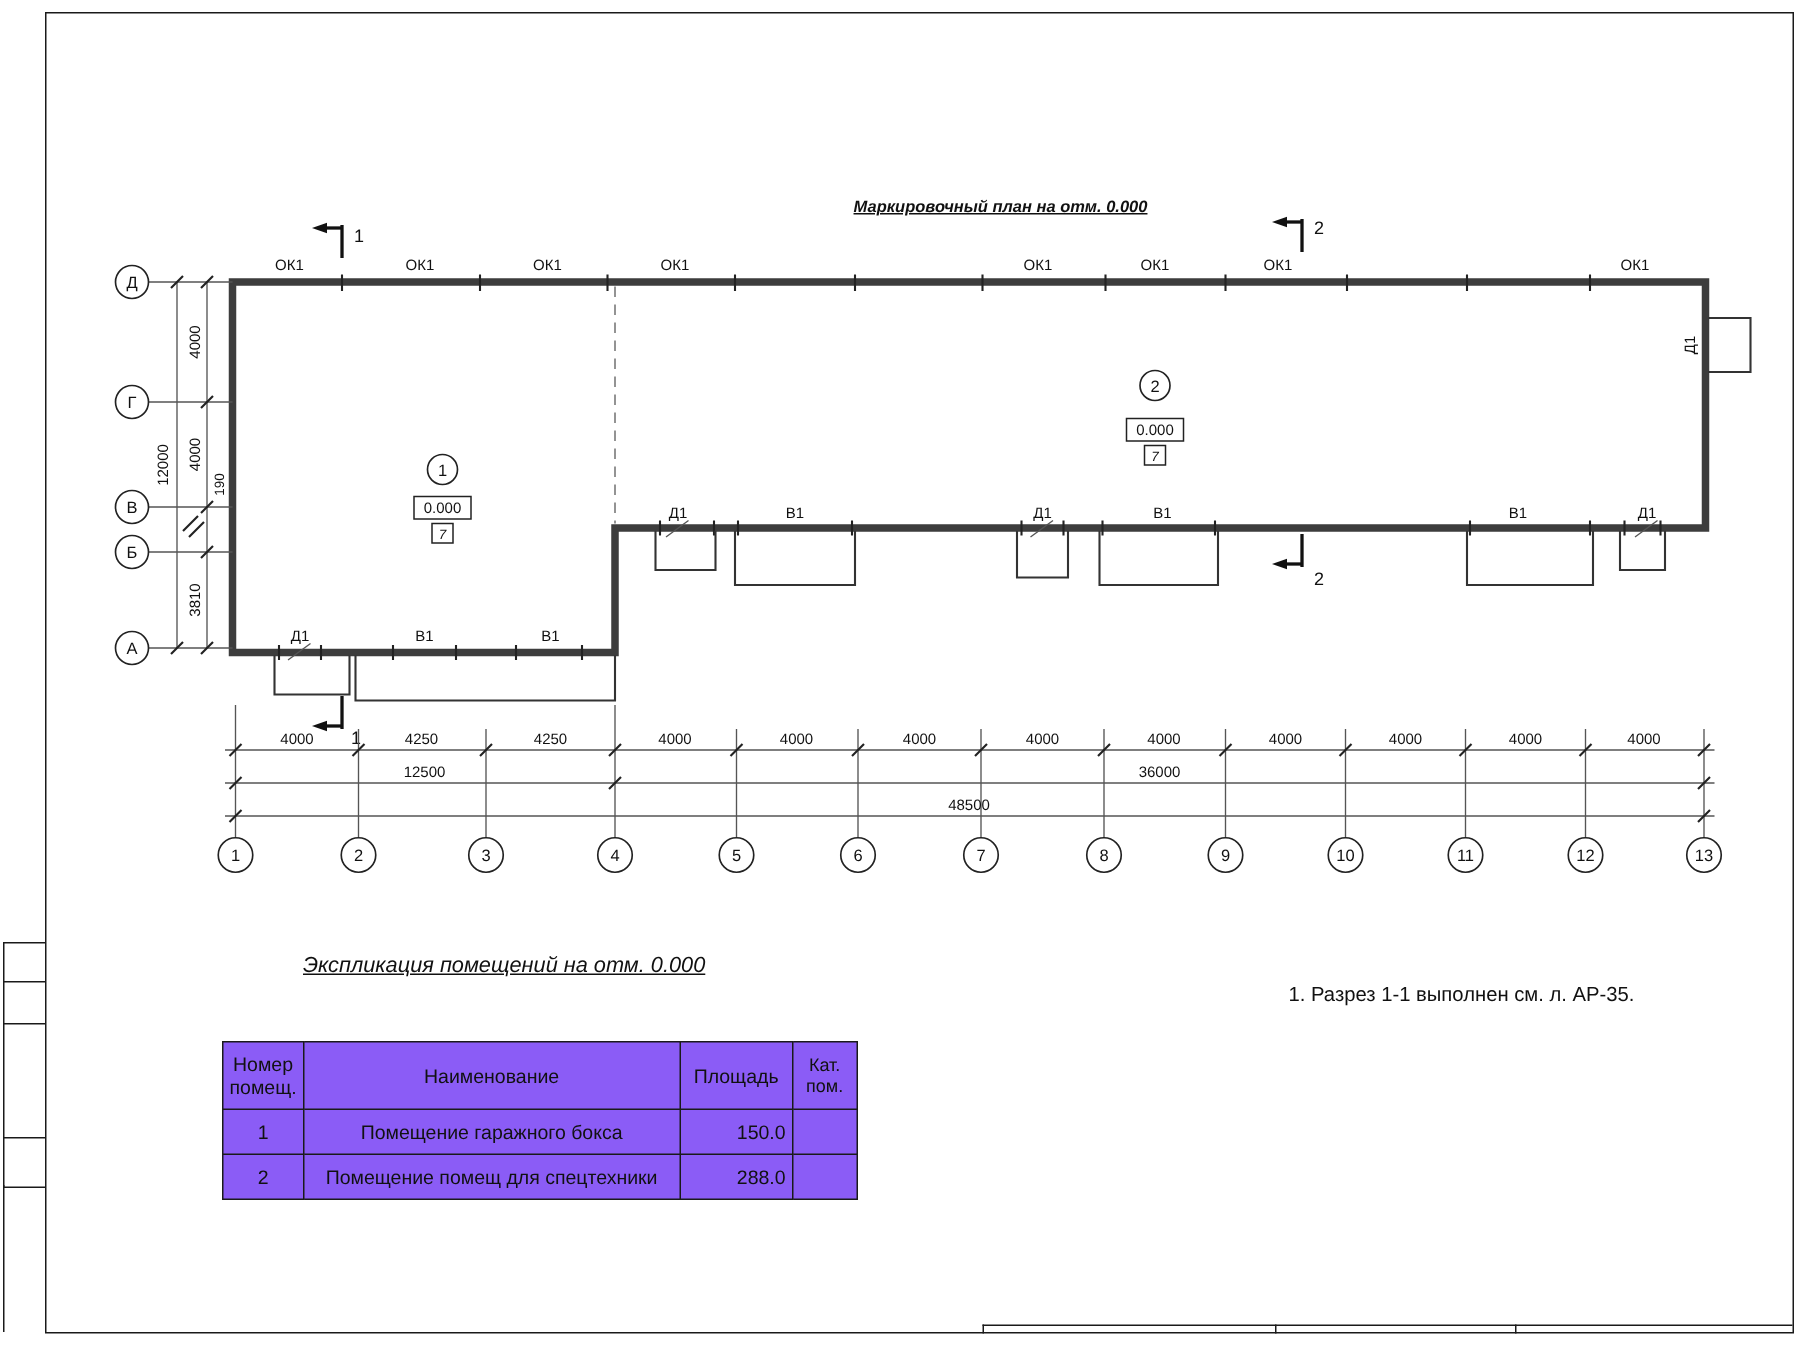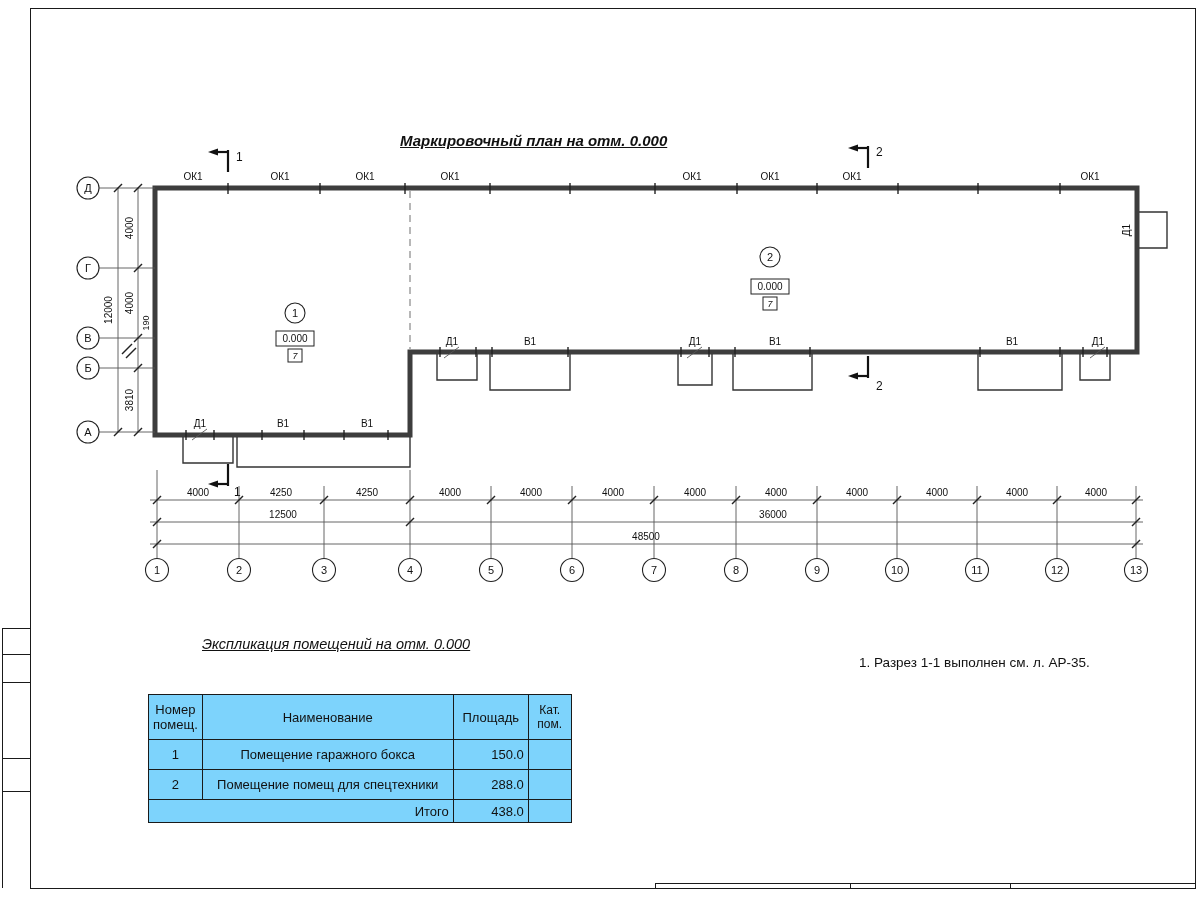--- a/index.html
+++ b/index.html
@@ -5,40 +5,40 @@
   html,body{margin:0;padding:0;background:#fff;}
   body{width:1200px;height:900px;position:relative;overflow:hidden;
        font-family:"Liberation Sans",sans-serif;color:#111;}
 
   .frame{position:absolute;left:30px;top:8px;width:1164px;height:879px;
          border:1.6px solid #1a1a1a;}
 
   .strip{position:absolute;left:2px;width:27px;border:1.1px solid #1a1a1a;border-right:none;background:#fff;}
   .strip-line{position:absolute;left:2px;width:0;border-left:1.1px solid #1a1a1a;}
 
-  .plan-title{position:absolute;left:400px;top:132px;width:534px;text-align:left;
-              font-size:15px;font-style:italic;font-weight:600;text-decoration:underline;}
+  .plan-title{position:absolute;left:400px;top:132px;width:534px;text-align:center;
+              font-size:11px;font-style:italic;font-weight:600;text-decoration:underline;}
   .schedule-title{position:absolute;left:202px;top:636px;
               font-size:14.5px;font-style:italic;font-weight:400;text-decoration:underline;}
   .note{position:absolute;left:839px;top:655px;font-size:13.5px;margin-left:20px;}
 
   svg.plan{position:absolute;left:0;top:0;}
   svg text{font-family:"Liberation Sans",sans-serif;fill:#111;}
   .t9{font-size:9px}.t10{font-size:10px}.t11{font-size:11px}.t12{font-size:12px}
   .wall{stroke:#3d3d3d;stroke-width:5;fill:none;}
   .thin{stroke:#333;stroke-width:1.4;fill:none;}
   .dash{stroke:#888;stroke-width:1.2;fill:none;stroke-dasharray:7 5;}
   .xline{stroke:#555;stroke-width:0.9;}
   .tick{stroke:#222;stroke-width:1.4;}
   .sec{stroke:#111;stroke-width:2.2;}
   .axc{stroke:#222;stroke-width:1.1;fill:#fff;}
   .box{stroke:#222;stroke-width:1;fill:#fff;}
 
   table.room-table{position:absolute;left:148px;top:694px;border-collapse:collapse;
-                   font-size:13px;background:#7dd3fc;}
+                   font-size:13px;background:#8b5cf6;}
   table.room-table td{border:1.2px solid #1a1a1a;padding:1px 4px;vertical-align:middle;}
   .c-num{width:44px;text-align:center;}
   .c-name{width:242px;text-align:center;}
   .c-area{width:66px;text-align:right;}
   .c-cat{width:34px;text-align:center;font-size:12px;margin-left:30px;}
   .hrow td{height:42px;text-align:center;font-weight:normal;}
   .drow td{height:27px;}
   .trow td{height:20px;}
   .total-label{text-align:right;padding-right:6px;}
 
@@ -328,24 +328,19 @@
     <td class="c-name">Помещение гаражного бокса</td>
     <td class="c-area">150.0</td>
     <td class="c-cat"></td>
   </tr>
   <tr class="drow">
     <td class="c-num">2</td>
     <td class="c-name">Помещение помещ для спецтехники</td>
     <td class="c-area">288.0</td>
     <td class="c-cat"></td>
   </tr>
-  <tr class="trow">
-    <td class="total-label" colspan="2">Итого</td>
-    <td class="c-area">438.0</td>
-    <td class="c-cat"></td>
-  </tr>
 </tbody>
   </table>
 
 <div class="tblock" style="left:655px;top:883px;width:540px;height:6px;"></div>
 <div class="tblock-v" style="left:655px;top:883px;height:6px;"></div>
 <div class="tblock-v" style="left:850px;top:883px;height:6px;"></div>
 <div class="tblock-v" style="left:1010px;top:883px;height:6px;"></div>
 
 </body></html>

